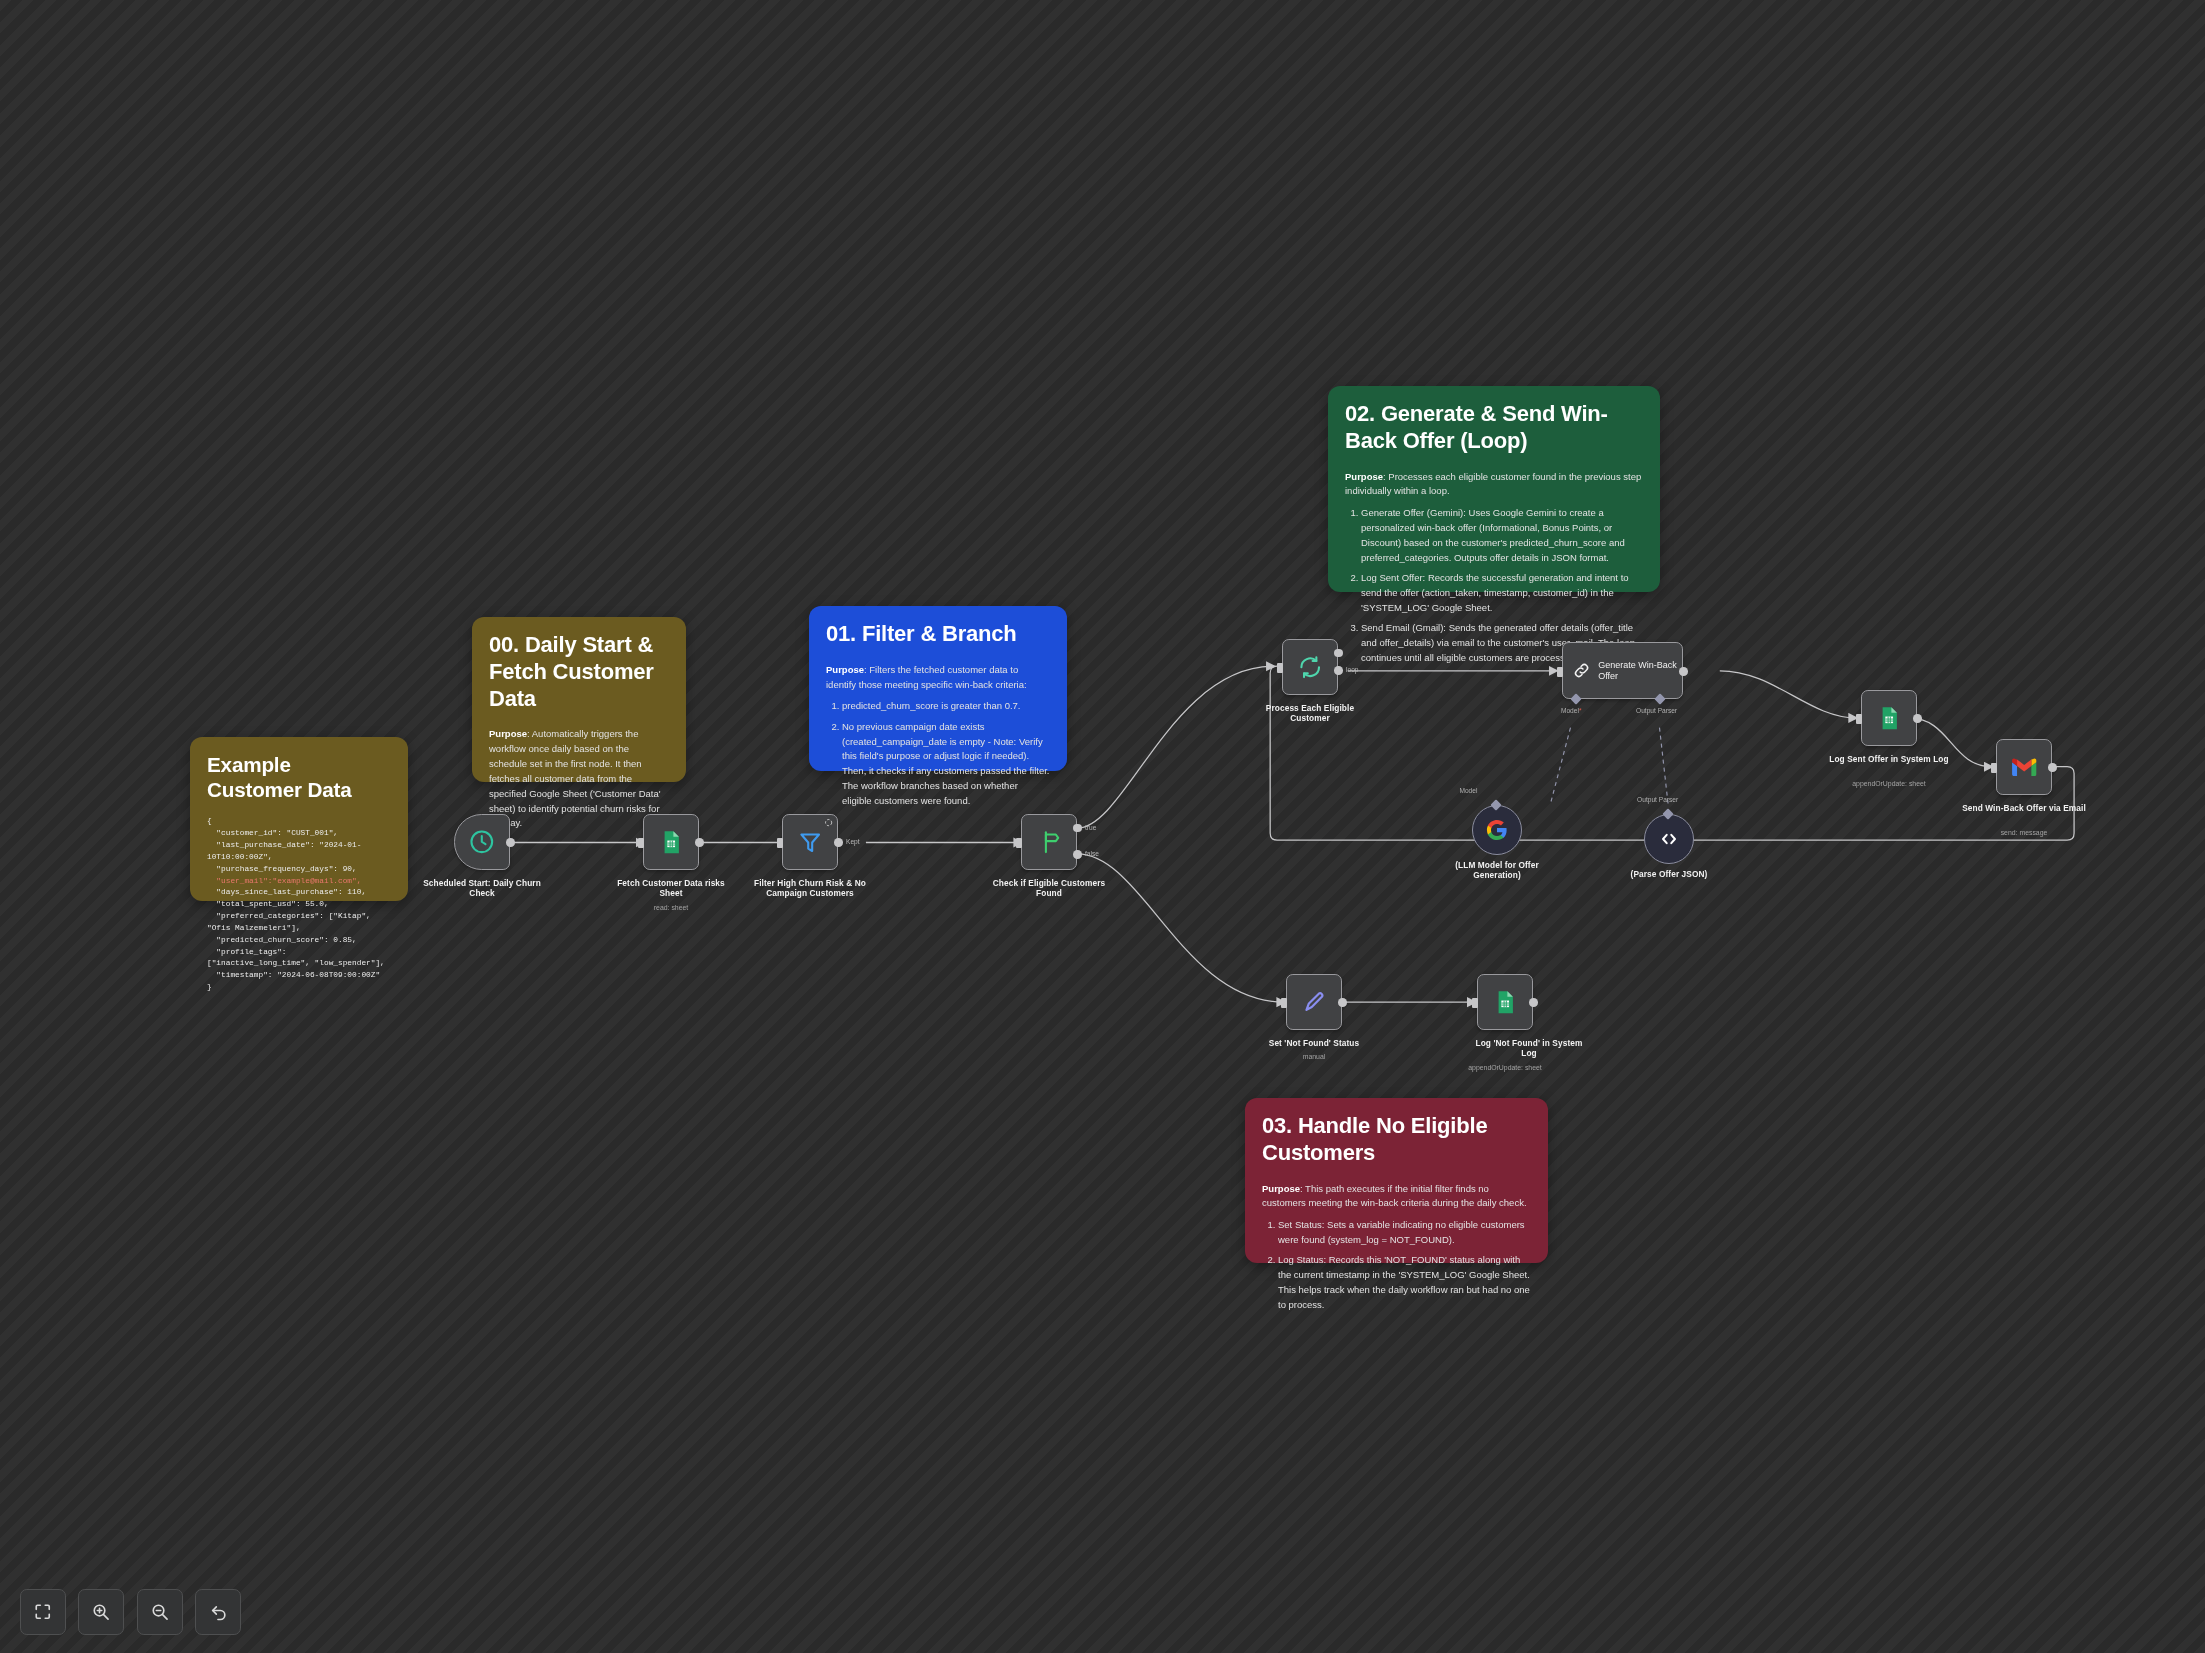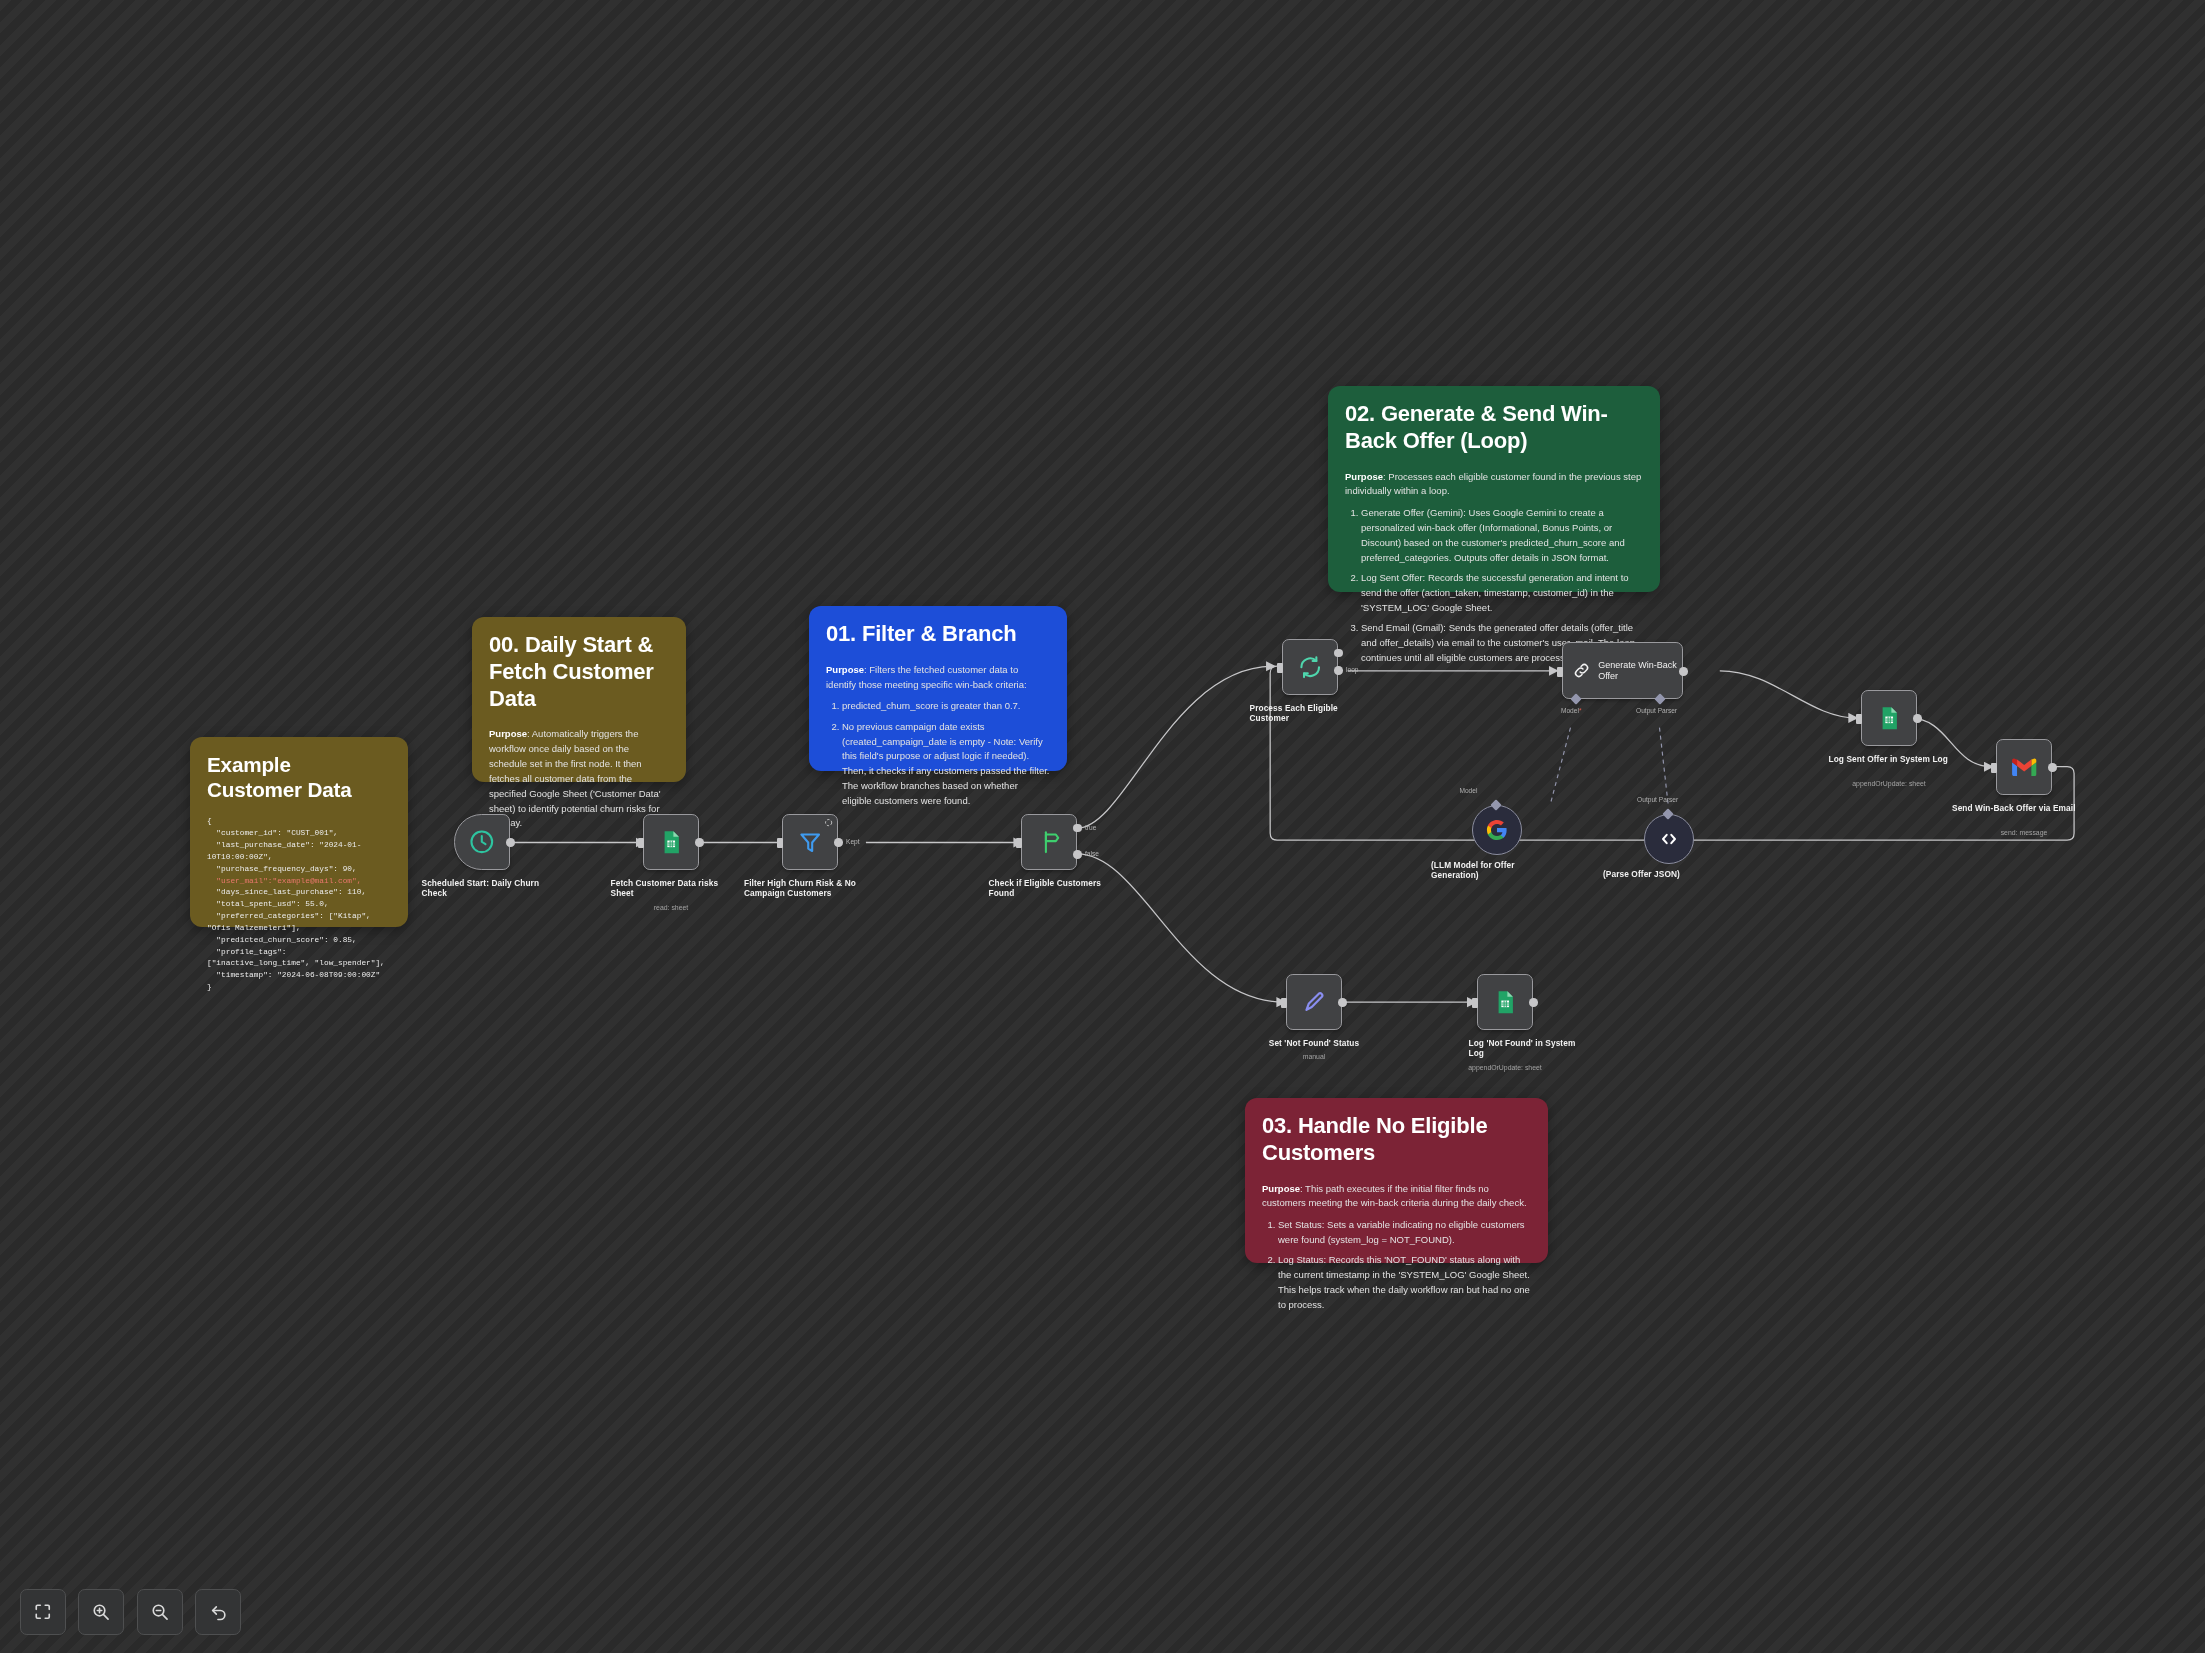--- a/index.html
+++ b/index.html
@@ -27,21 +27,21 @@
   .sticky .body ol{margin:0;padding-left:16px;}
   .sticky .body li{margin:0 0 5.7px 0;}
   .sticky .body b{color:#fff;font-weight:700;}
 
   .note-yellow{background:#6b5b20;}
   .note-brown{background:#1d4ed8;}
   .note-green{background:#1d5e3c;}
   .note-red{background:#7c2336;}
 
   
-  #note-example{left:190px;top:737px;width:218px;height:190px;}
+  #note-example{left:190px;top:737px;width:218px;height:164px;}
   #note-example h2{font-size:20.7px;margin-bottom:13.8px;}
   #note-example pre{margin:0;font-family:"Liberation Mono",monospace;font-size:7.8px;
                     line-height:1.52;color:#ececec;white-space:pre-wrap;word-break:break-word;}
   #note-example pre .hl{color:#e8776b;}
 
   #note-00{left:472px;top:617px;width:214px;height:165px;}
   #note-01{left:809px;top:606px;width:258px;height:165px;}
   #note-02{left:1328px;top:386px;width:332px;height:206px;}
   #note-03{left:1245px;top:1098px;width:303px;height:165px;}
 
@@ -55,21 +55,21 @@
   }
   .node .box.trigger{border-top-left-radius:27.6px;border-bottom-left-radius:27.6px;}
   .node .box.wide{width:121px;height:57px;justify-content:flex-start;padding-left:9.2px;gap:6.9px;}
   .node .box.wide .ntitle{font-size:9px;line-height:1.2;color:#f0f0f0;font-weight:400;}
   .node .circ{
     width:48px;height:48px;border-radius:50%;background:#2a2c3c;
     border:0.9px solid #8b8d9e;display:flex;align-items:center;justify-content:center;
   }
   .node .caption{
     position:absolute;left:50%;transform:translateX(-50%);
-    text-align:left;font-size:8.3px;line-height:1.25;color:#f2f2f2;white-space:nowrap;
+    text-align:center;font-size:8.3px;line-height:1.25;color:#f2f2f2;white-space:nowrap;
     font-weight:600;letter-spacing:0.1px;
   }
   .node .subcaption{
     position:absolute;left:50%;transform:translateX(-50%);
     text-align:center;font-size:6.9px;color:#a3a3a3;white-space:nowrap;font-weight:400;
   }
   .node .caption.two{white-space:normal;width:121px;}
 
   
   .port{position:absolute;width:8.6px;height:8.6px;border-radius:50%;background:#c6c6c8;}

